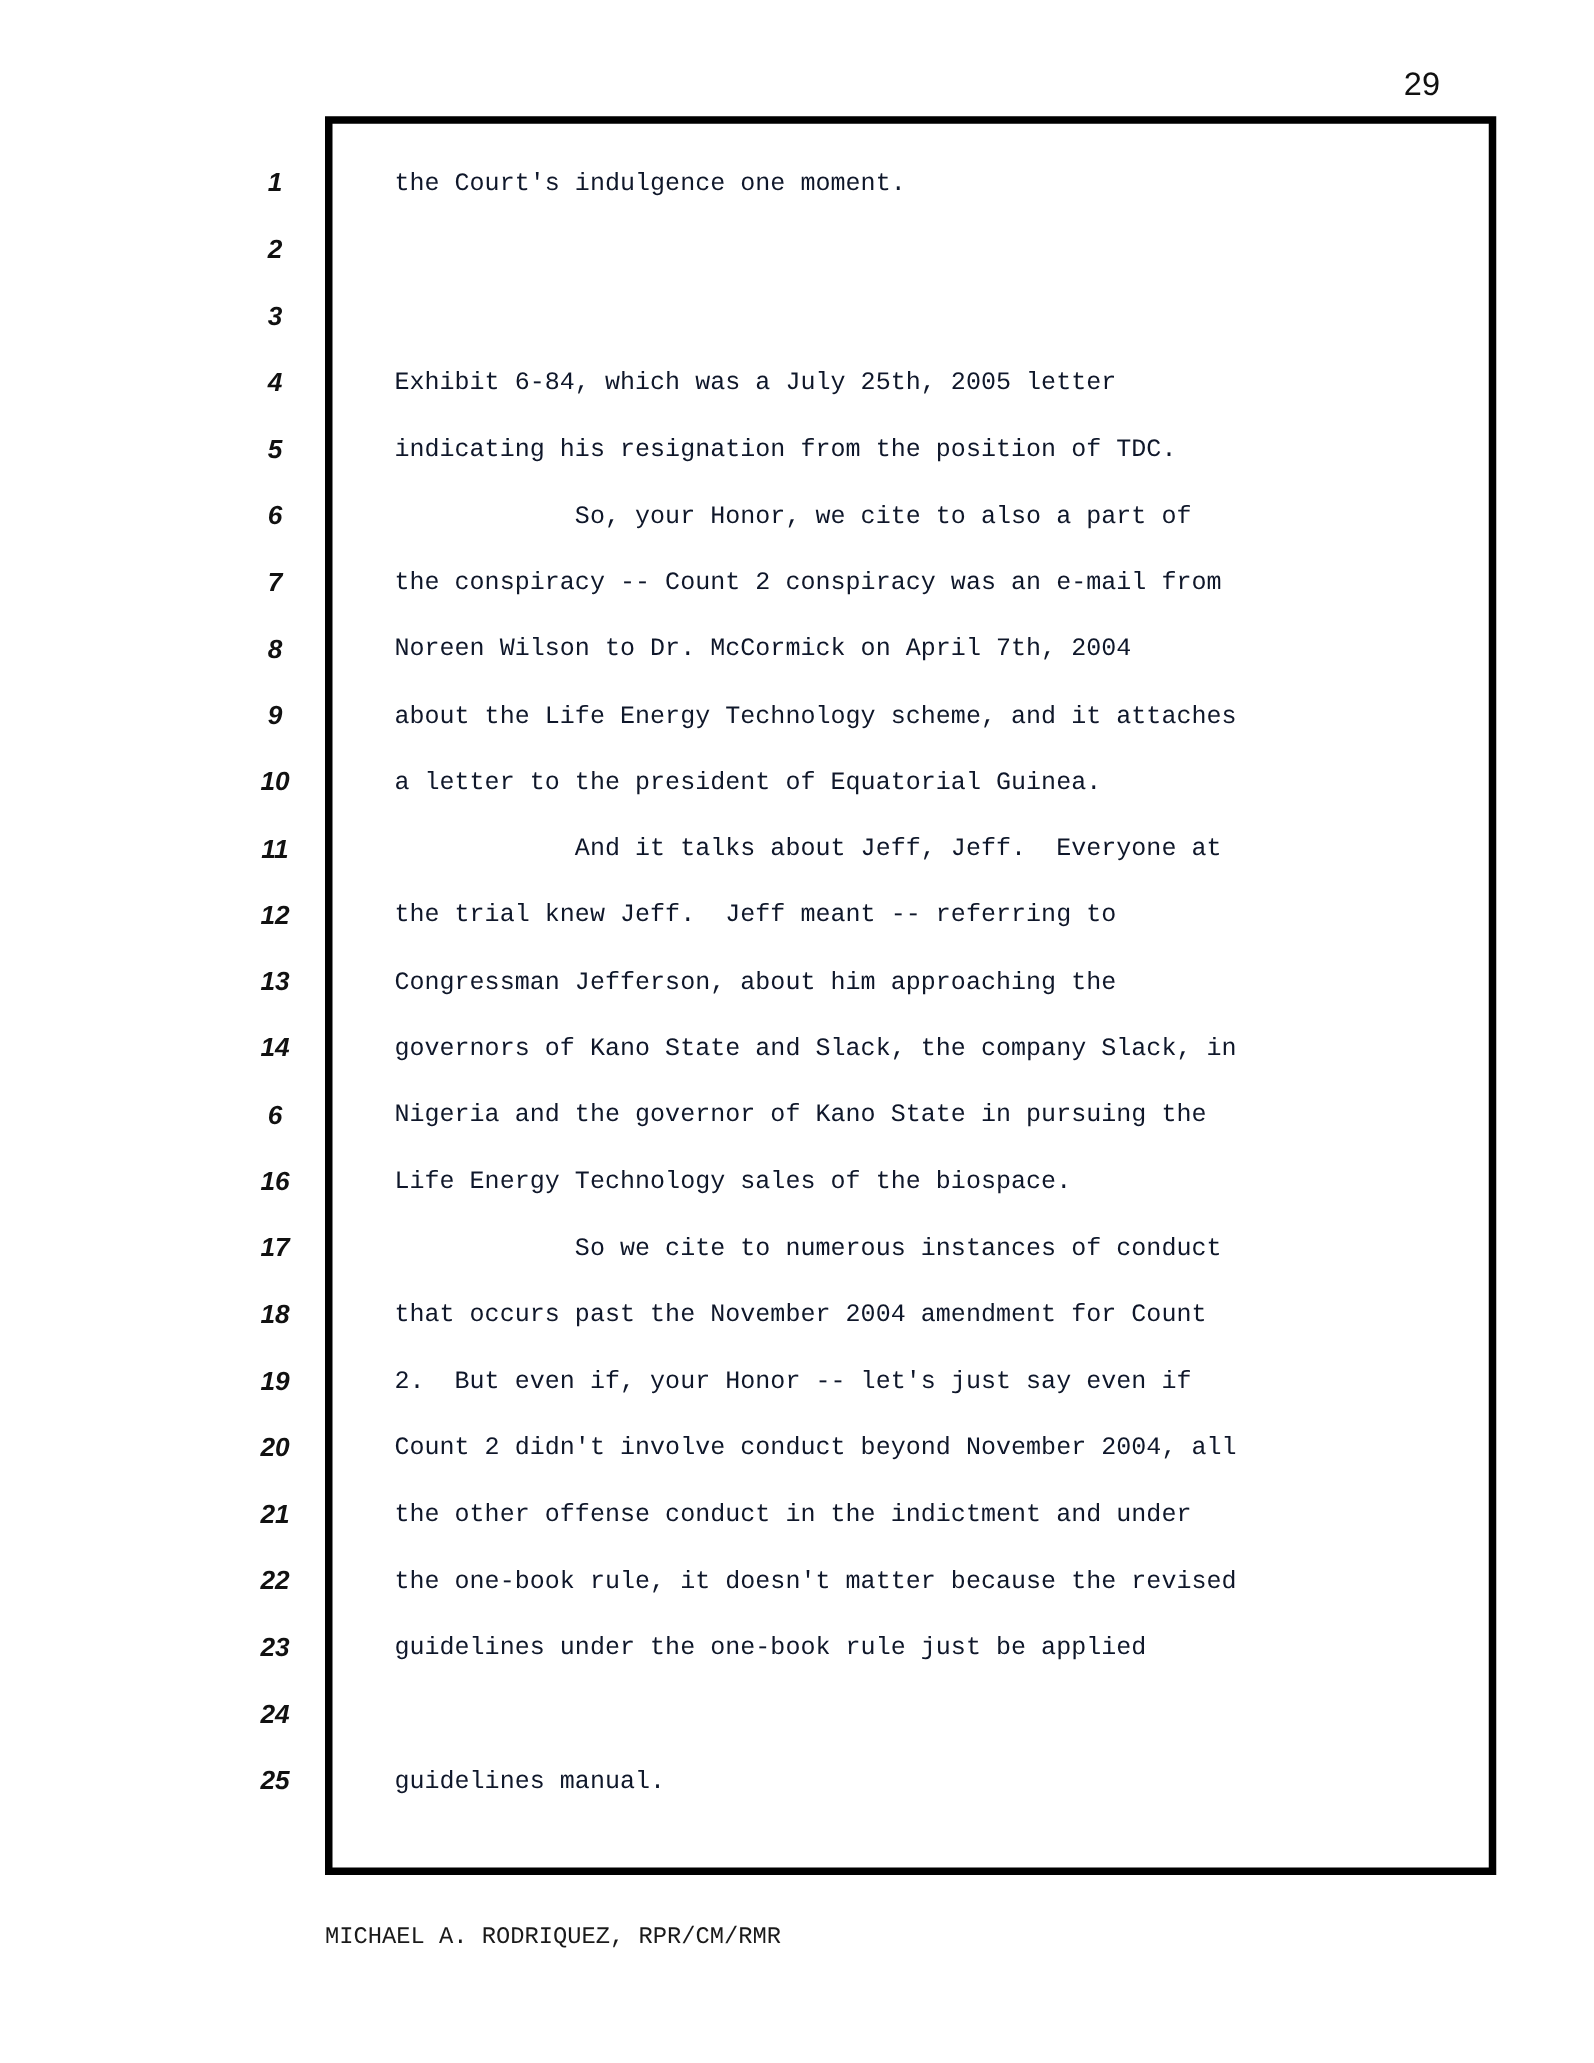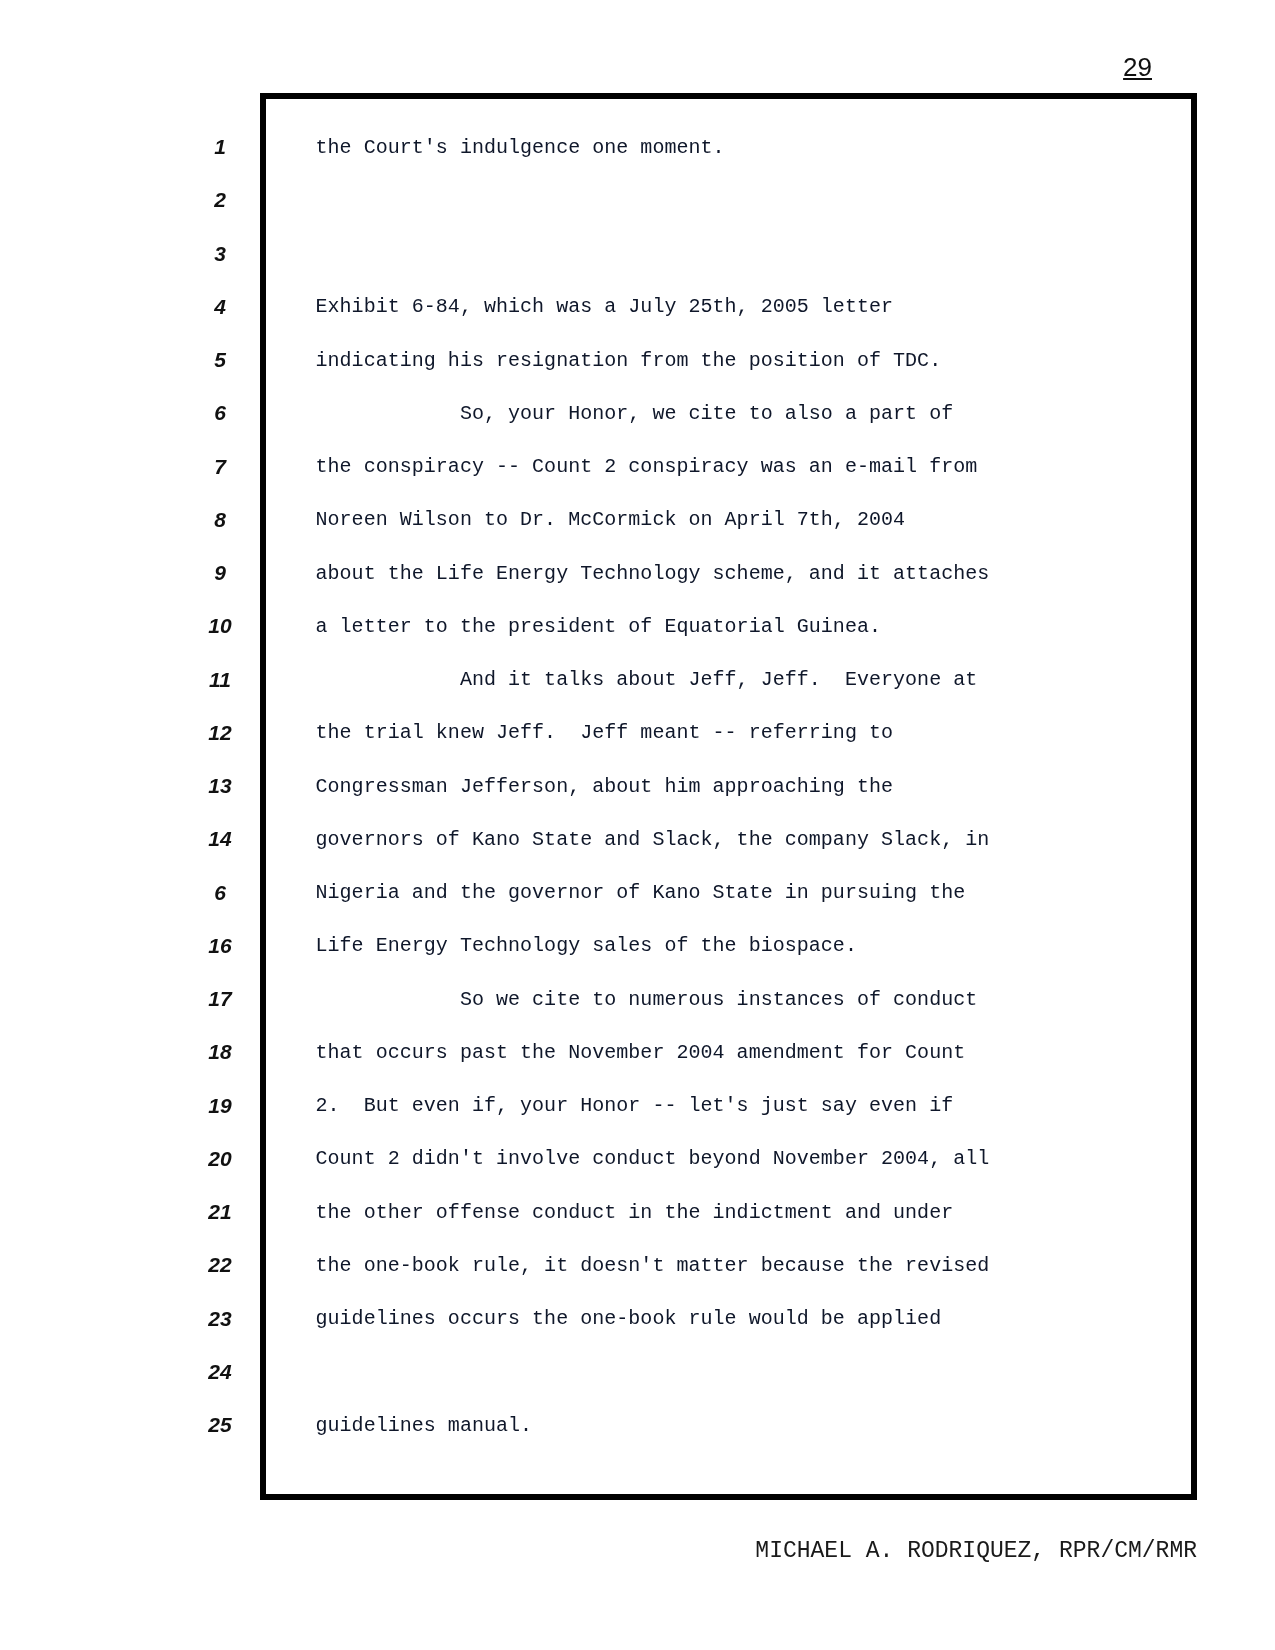--- a/index.html
+++ b/index.html
@@ -12,21 +12,20 @@
     font-family: "Liberation Mono", "DejaVu Sans Mono", monospace;
     overflow: hidden;
   }
   .page-number {
     position: absolute;
     top: 52px;
     right: 123px;
     font-family: "Liberation Sans", "DejaVu Sans", sans-serif;
     font-size: 26px;
     color: #111;
-    text-decoration: underline;
   }
   .transcript-box {
     position: absolute;
     left: 260px;
     top: 93px;
     width: 937px;
     height: 1407px;
     border: 6px solid #000;
     box-sizing: border-box;
     background: #fff;
@@ -59,22 +58,22 @@
     white-space: pre;
     font-size: 20px;
     letter-spacing: 0.03px;
     color: #0f172a;
   }
   .footer {
     position: absolute;
     left: 260px;
     width: 937px;
     top: 1538px;
-    text-align: right;
-    font-size: 23px;
+    text-align: left;
+    font-size: 19px;
     white-space: pre;
     color: #1a1a1a;
   }
 </style>
 </head>
 <body>
 
 <div class="page">
 
   <div class="page-number">29</div>
@@ -163,21 +162,21 @@
     <div class="row">
         <span class="ln">21</span>
         <span class="lt">the other offense conduct in the indictment and under</span>
       </div>
     <div class="row">
         <span class="ln">22</span>
         <span class="lt">the one-book rule, it doesn't matter because the revised</span>
       </div>
     <div class="row">
         <span class="ln">23</span>
-        <span class="lt">guidelines occurs the one-book rule would be applied</span>
+        <span class="lt">guidelines under the one-book rule just be applied</span>
       </div>
     <div class="row">
         <span class="ln">24</span>
       </div>
     <div class="row">
         <span class="ln">25</span>
         <span class="lt">guidelines manual.</span>
       </div>
   </div>
 

